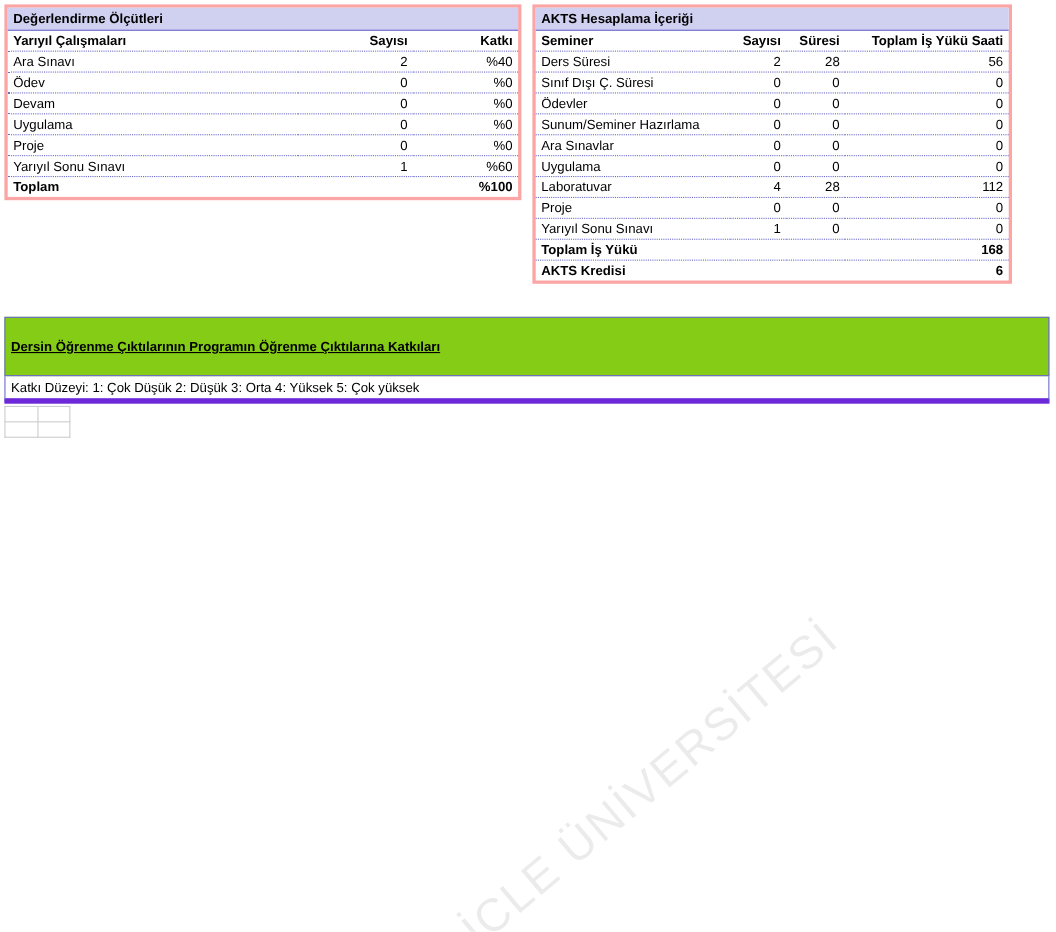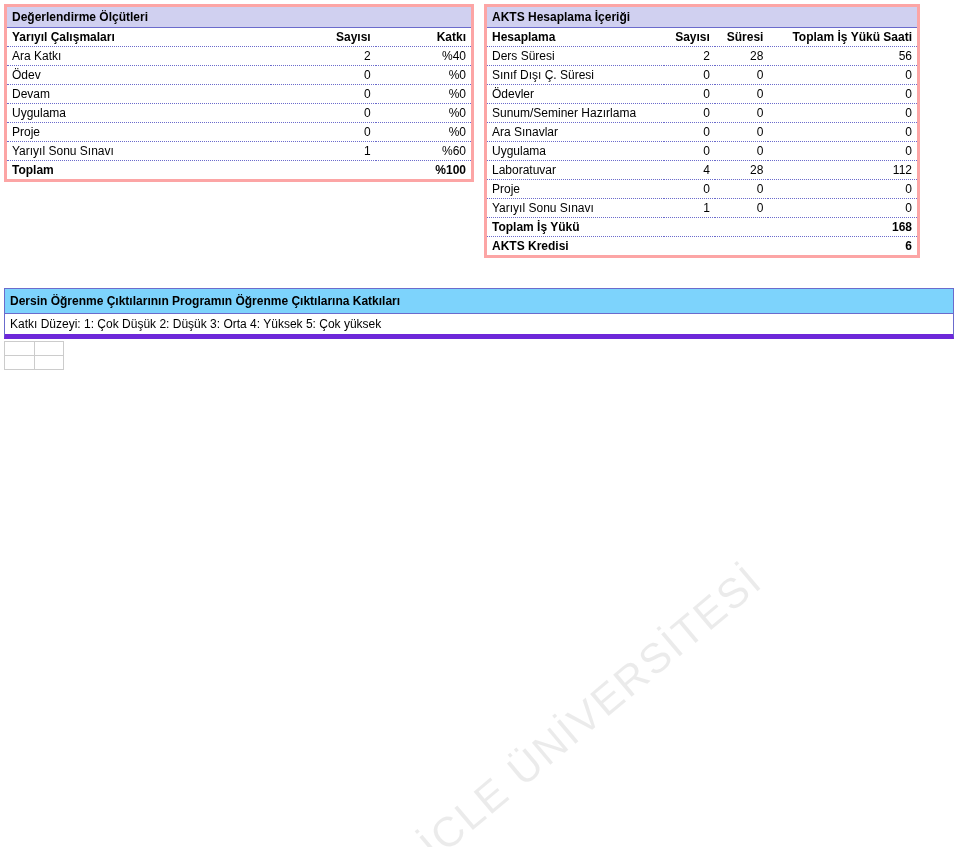--- a/index.html
+++ b/index.html
@@ -42,24 +42,25 @@
   .row-dotted td, .row-dotted th {
     border-bottom: 1px dotted #6b6bcc;
   }
   .head-row th { font-weight: bold; }
   .bold-row td { font-weight: bold; }
   .sub-panel {
     margin-top: 30px;
     width: 950px;
   }
   .sub-header {
-    background: #7dd3fc;
+    background: #84cc16;
     font-weight: bold;
-    padding: 5px 5px;
+    padding: 19px 5px;
     border: 1px solid #6b6bcc;
+    text-decoration: underline;
   }
   .sub-body {
     padding: 3px 5px;
     border-left: 1px solid #6b6bcc;
     border-right: 1px solid #6b6bcc;
     border-bottom: 5px solid #6d28d9;
   }
   .mini-grid {
     margin-top: 2px;
     border-collapse: collapse;
@@ -91,21 +92,21 @@
   <div class="panel panel-left">
     <div class="panel-header">Değerlendirme Ölçütleri</div>
     <table>
       <tbody>
           <tr class="head-row row-dotted">
         <th>Yarıyıl Çalışmaları</th>
         <th class="right">Sayısı</th>
         <th class="right">Katkı</th>
       </tr>
       <tr class="row-dotted">
-        <td>Ara Katkı</td>
+        <td>Ara Sınavı</td>
         <td class="right">2</td>
         <td class="right">%40</td>
       </tr>
       <tr class="row-dotted">
         <td>Ödev</td>
         <td class="right">0</td>
         <td class="right">%0</td>
       </tr>
       <tr class="row-dotted">
         <td>Devam</td>
@@ -134,21 +135,21 @@
       </tr>
     </tbody>
       </table>
   </div>
 
   <div class="panel panel-right">
     <div class="panel-header">AKTS Hesaplama İçeriği</div>
     <table>
       <tbody>
           <tr class="head-row row-dotted">
-        <th>Hesaplama</th>
+        <th>Seminer</th>
         <th class="right">Sayısı</th>
         <th class="right">Süresi</th>
         <th class="right">Toplam İş Yükü Saati</th>
       </tr>
       <tr class="row-dotted">
         <td>Ders Süresi</td>
         <td class="right">2</td>
         <td class="right">28</td>
         <td class="right">56</td>
       </tr>

